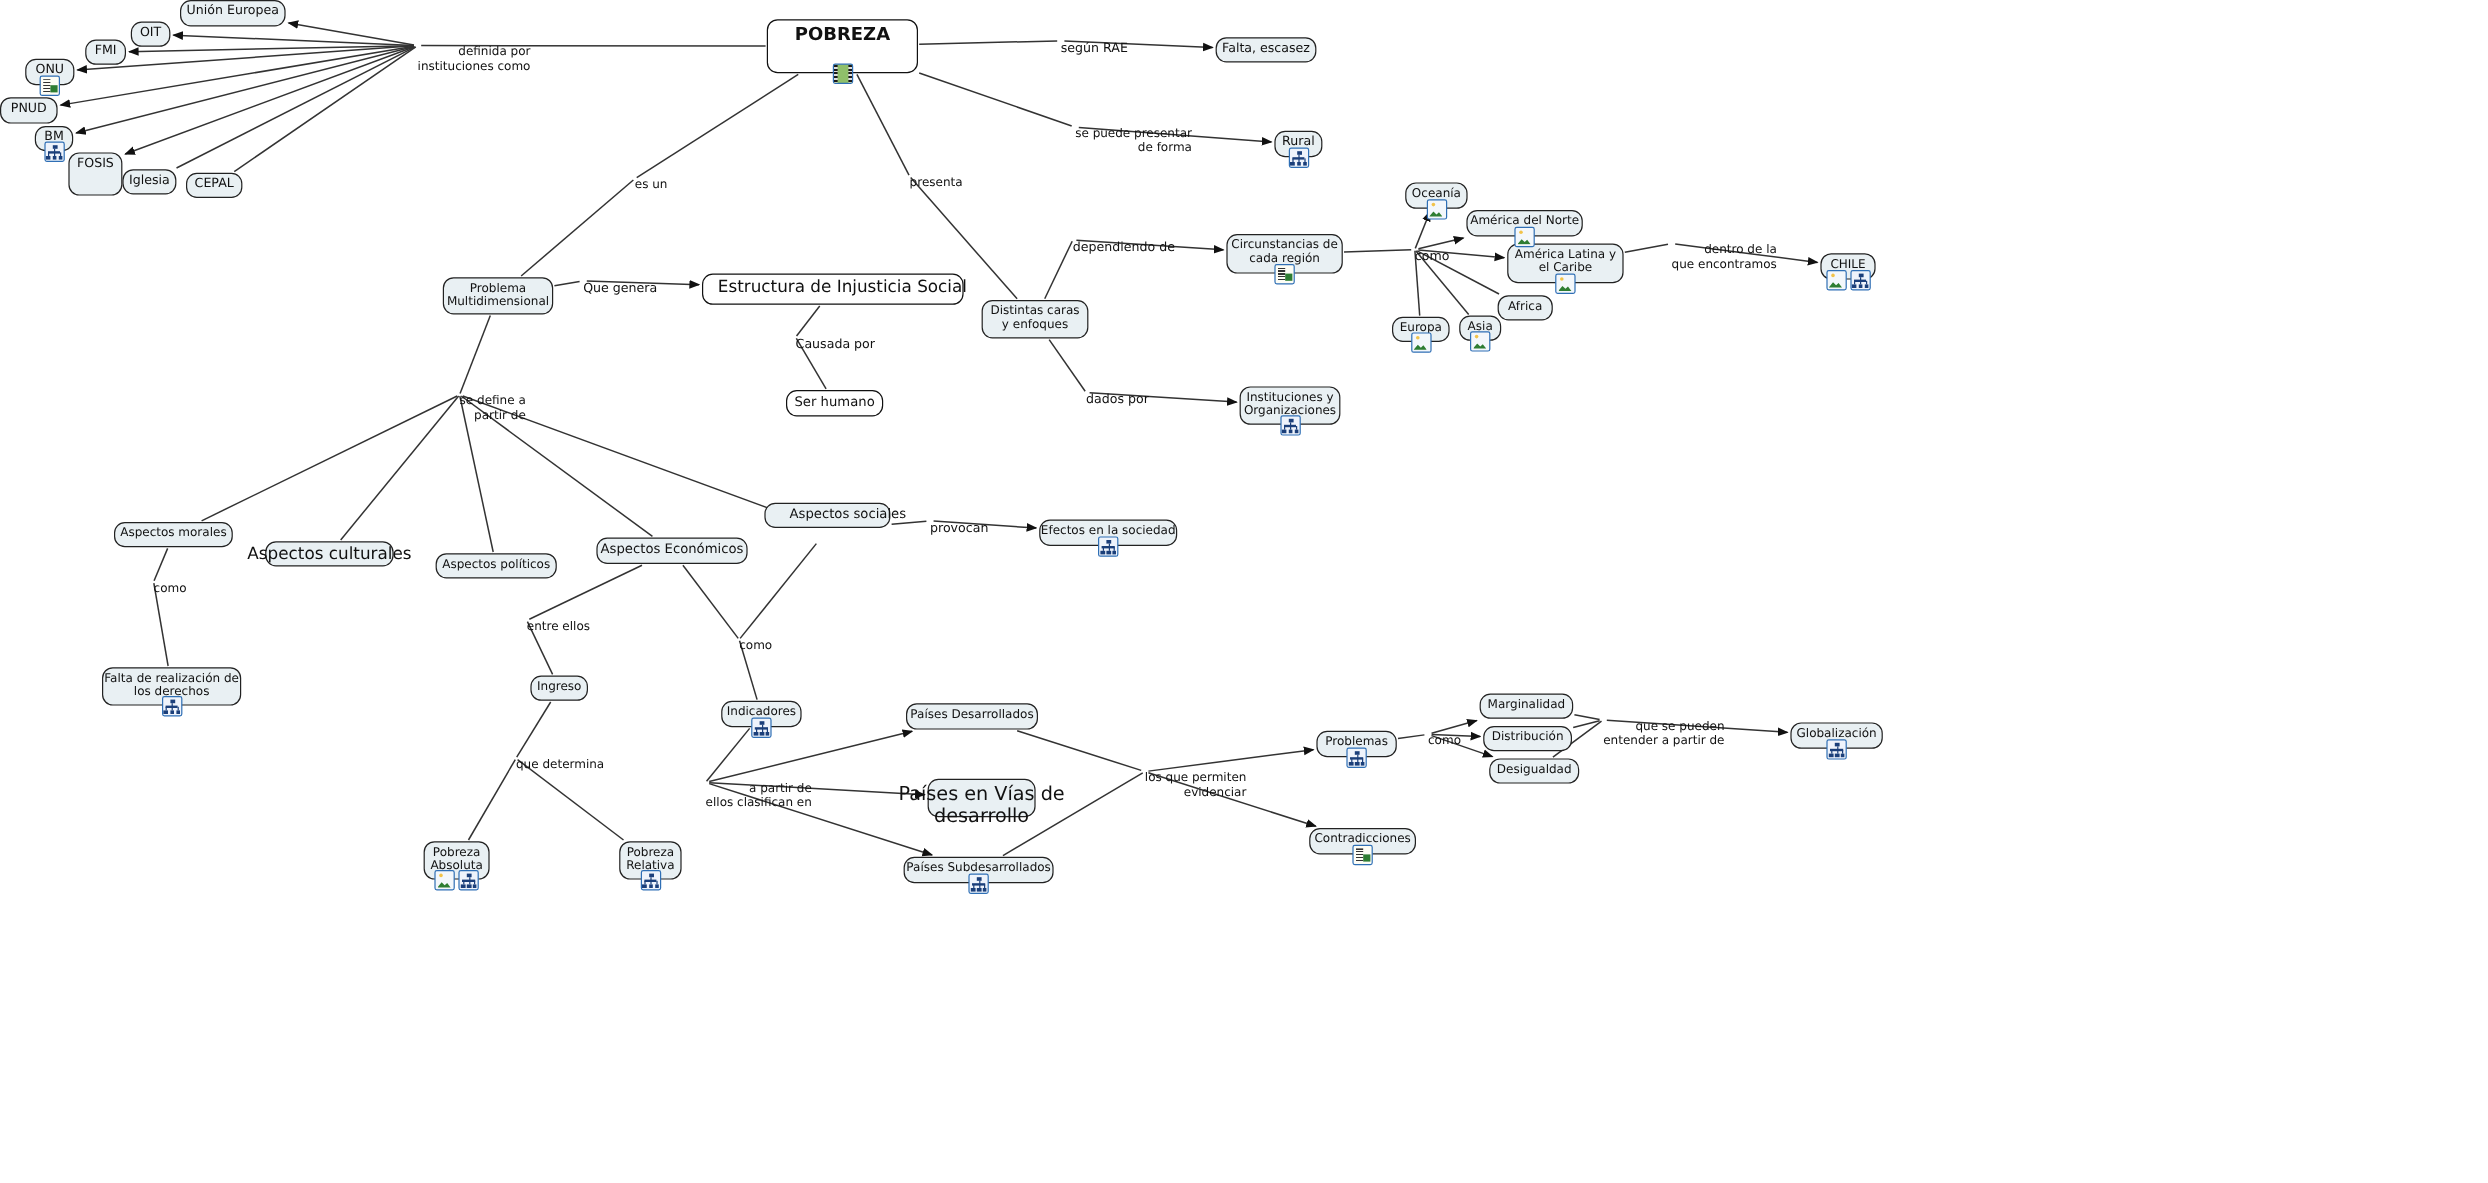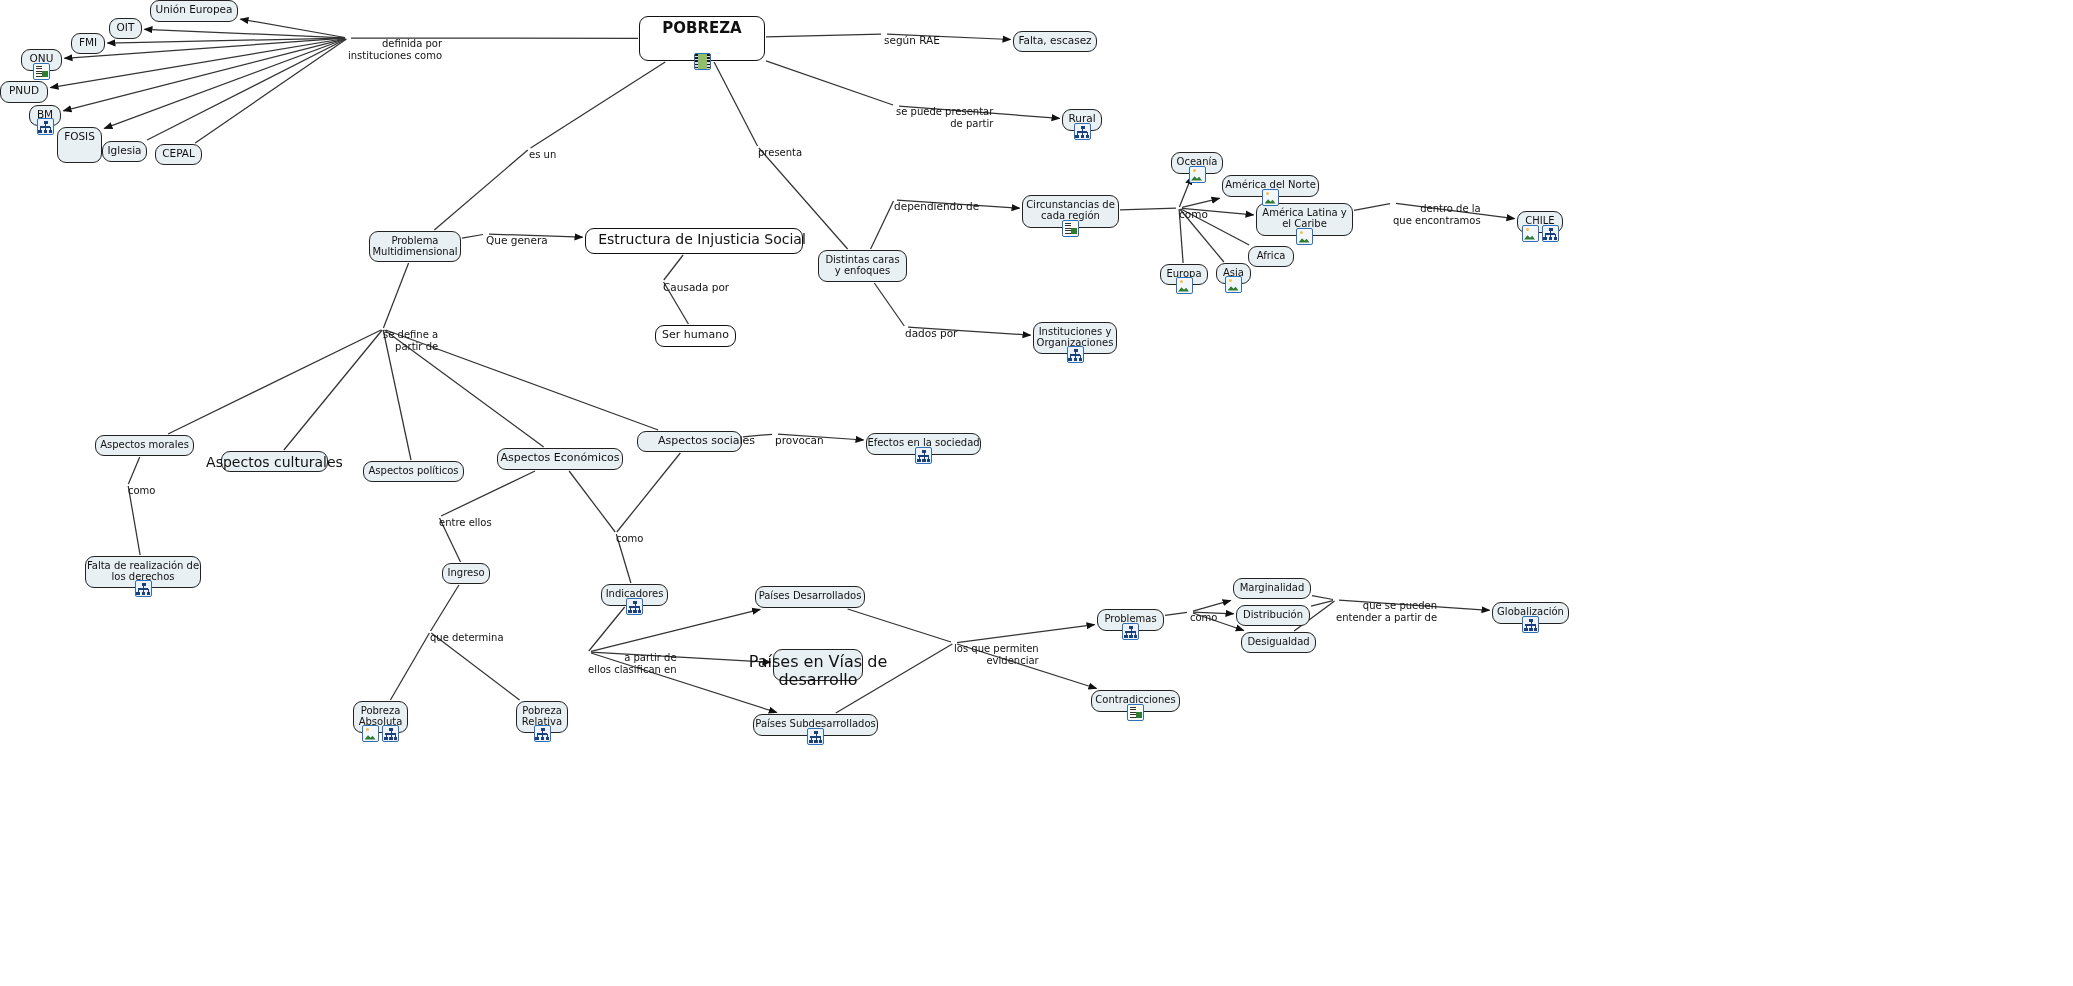--- a/index.html
+++ b/index.html
@@ -289,21 +289,21 @@
       </div>
       <div class="node" style="left: 221px; top: 451px; width: 107px; height: 21px; font-size: 14px;">
         <span style="white-space: pre;">Aspectos culturales</span>
       </div>
       <div class="node" style="left: 363px; top: 461px; width: 101px; height: 21px; font-size: 10px;">
         <span style="white-space: pre;">Aspectos políticos</span>
       </div>
       <div class="node" style="left: 497px; top: 448px; width: 126px; height: 22px; font-size: 11px;">
         <span style="white-space: pre;">Aspectos Económicos</span>
       </div>
-      <div class="node" style="left: 637px; top: 431px; width: 105px; height: 21px; font-size: 11px; padding-left: 42px;">
+      <div class="node" style="left: 637px; top: 419px; width: 105px; height: 21px; font-size: 11px; padding-left: 42px;">
         <span style="white-space: pre;">Aspectos sociales</span>
       </div>
       <div class="node" style="left: 866px; top: 433px; width: 115px; height: 22px; font-size: 10px;">
         <span style="white-space: pre;">Efectos en la sociedad</span>
       </div>
       <div class="icons" style="left: 915px; top: 447px;">
         <span class="ic ic-map">
           <i class="m1"></i>
           <i class="m2"></i>
           <i class="m3"></i>
@@ -455,21 +455,21 @@
           <i class="m8"></i>
           <i class="m9"></i>
         </span>
       </div>
     </div>
   <div id="labels">
       <div class="lbl" style="left: 348px; top: 38px; font-size: 10px;">definida por
 instituciones como</div>
       <div class="lbl" style="left: 884px; top: 34px; font-size: 10.5px;">según RAE</div>
       <div class="lbl" style="left: 896px; top: 106px; font-size: 10px;">se puede presentar
-de partir</div>
+de forma</div>
       <div class="lbl" style="left: 529px; top: 149px; font-size: 10px;">es un</div>
       <div class="lbl" style="left: 758px; top: 147px; font-size: 10px;">presenta</div>
       <div class="lbl" style="left: 486px; top: 234px; font-size: 10.5px;">Que genera</div>
       <div class="lbl" style="left: 663px; top: 281px; font-size: 10.5px;">Causada por</div>
       <div class="lbl" style="left: 894px; top: 200px; font-size: 10.5px;">dependiendo de</div>
       <div class="lbl" style="left: 905px; top: 327px; font-size: 10.5px;">dados por</div>
       <div class="lbl" style="left: 1179px; top: 208px; font-size: 10.5px;">como</div>
       <div class="lbl" style="left: 1393px; top: 203px; font-size: 10px;">dentro de la
 que encontramos</div>
       <div class="lbl" style="left: 383px; top: 329px; font-size: 10px;">se define a

